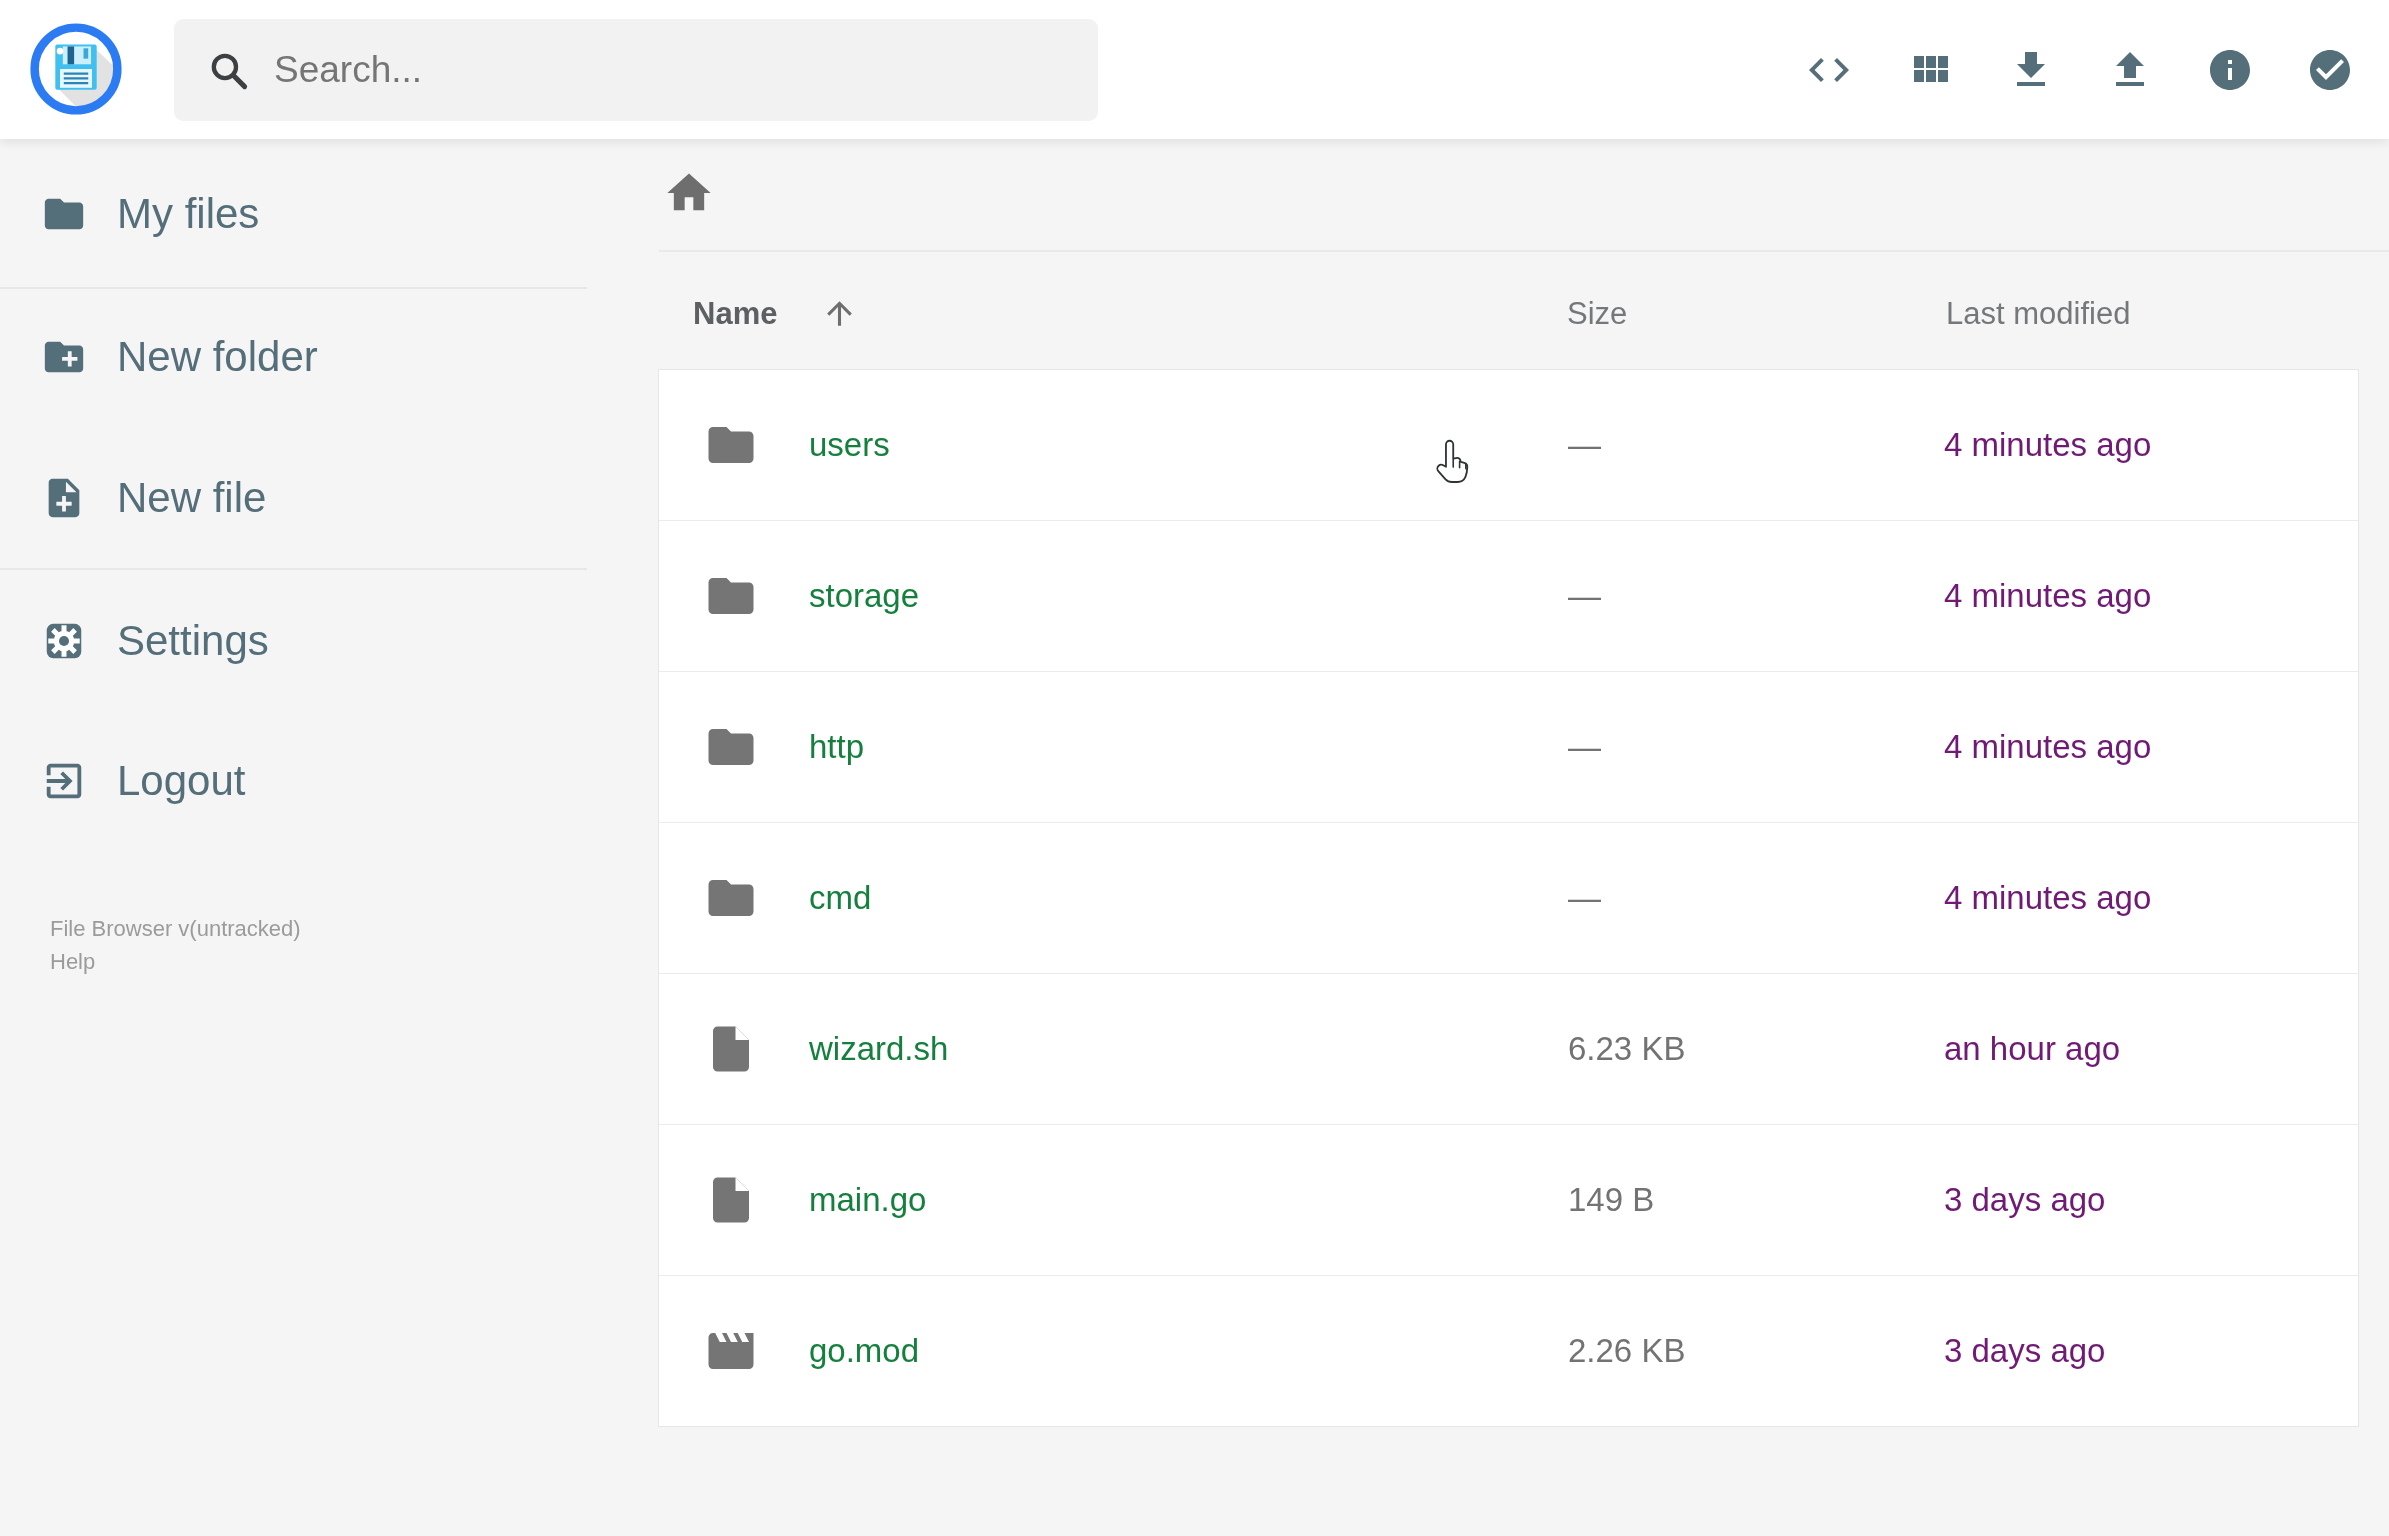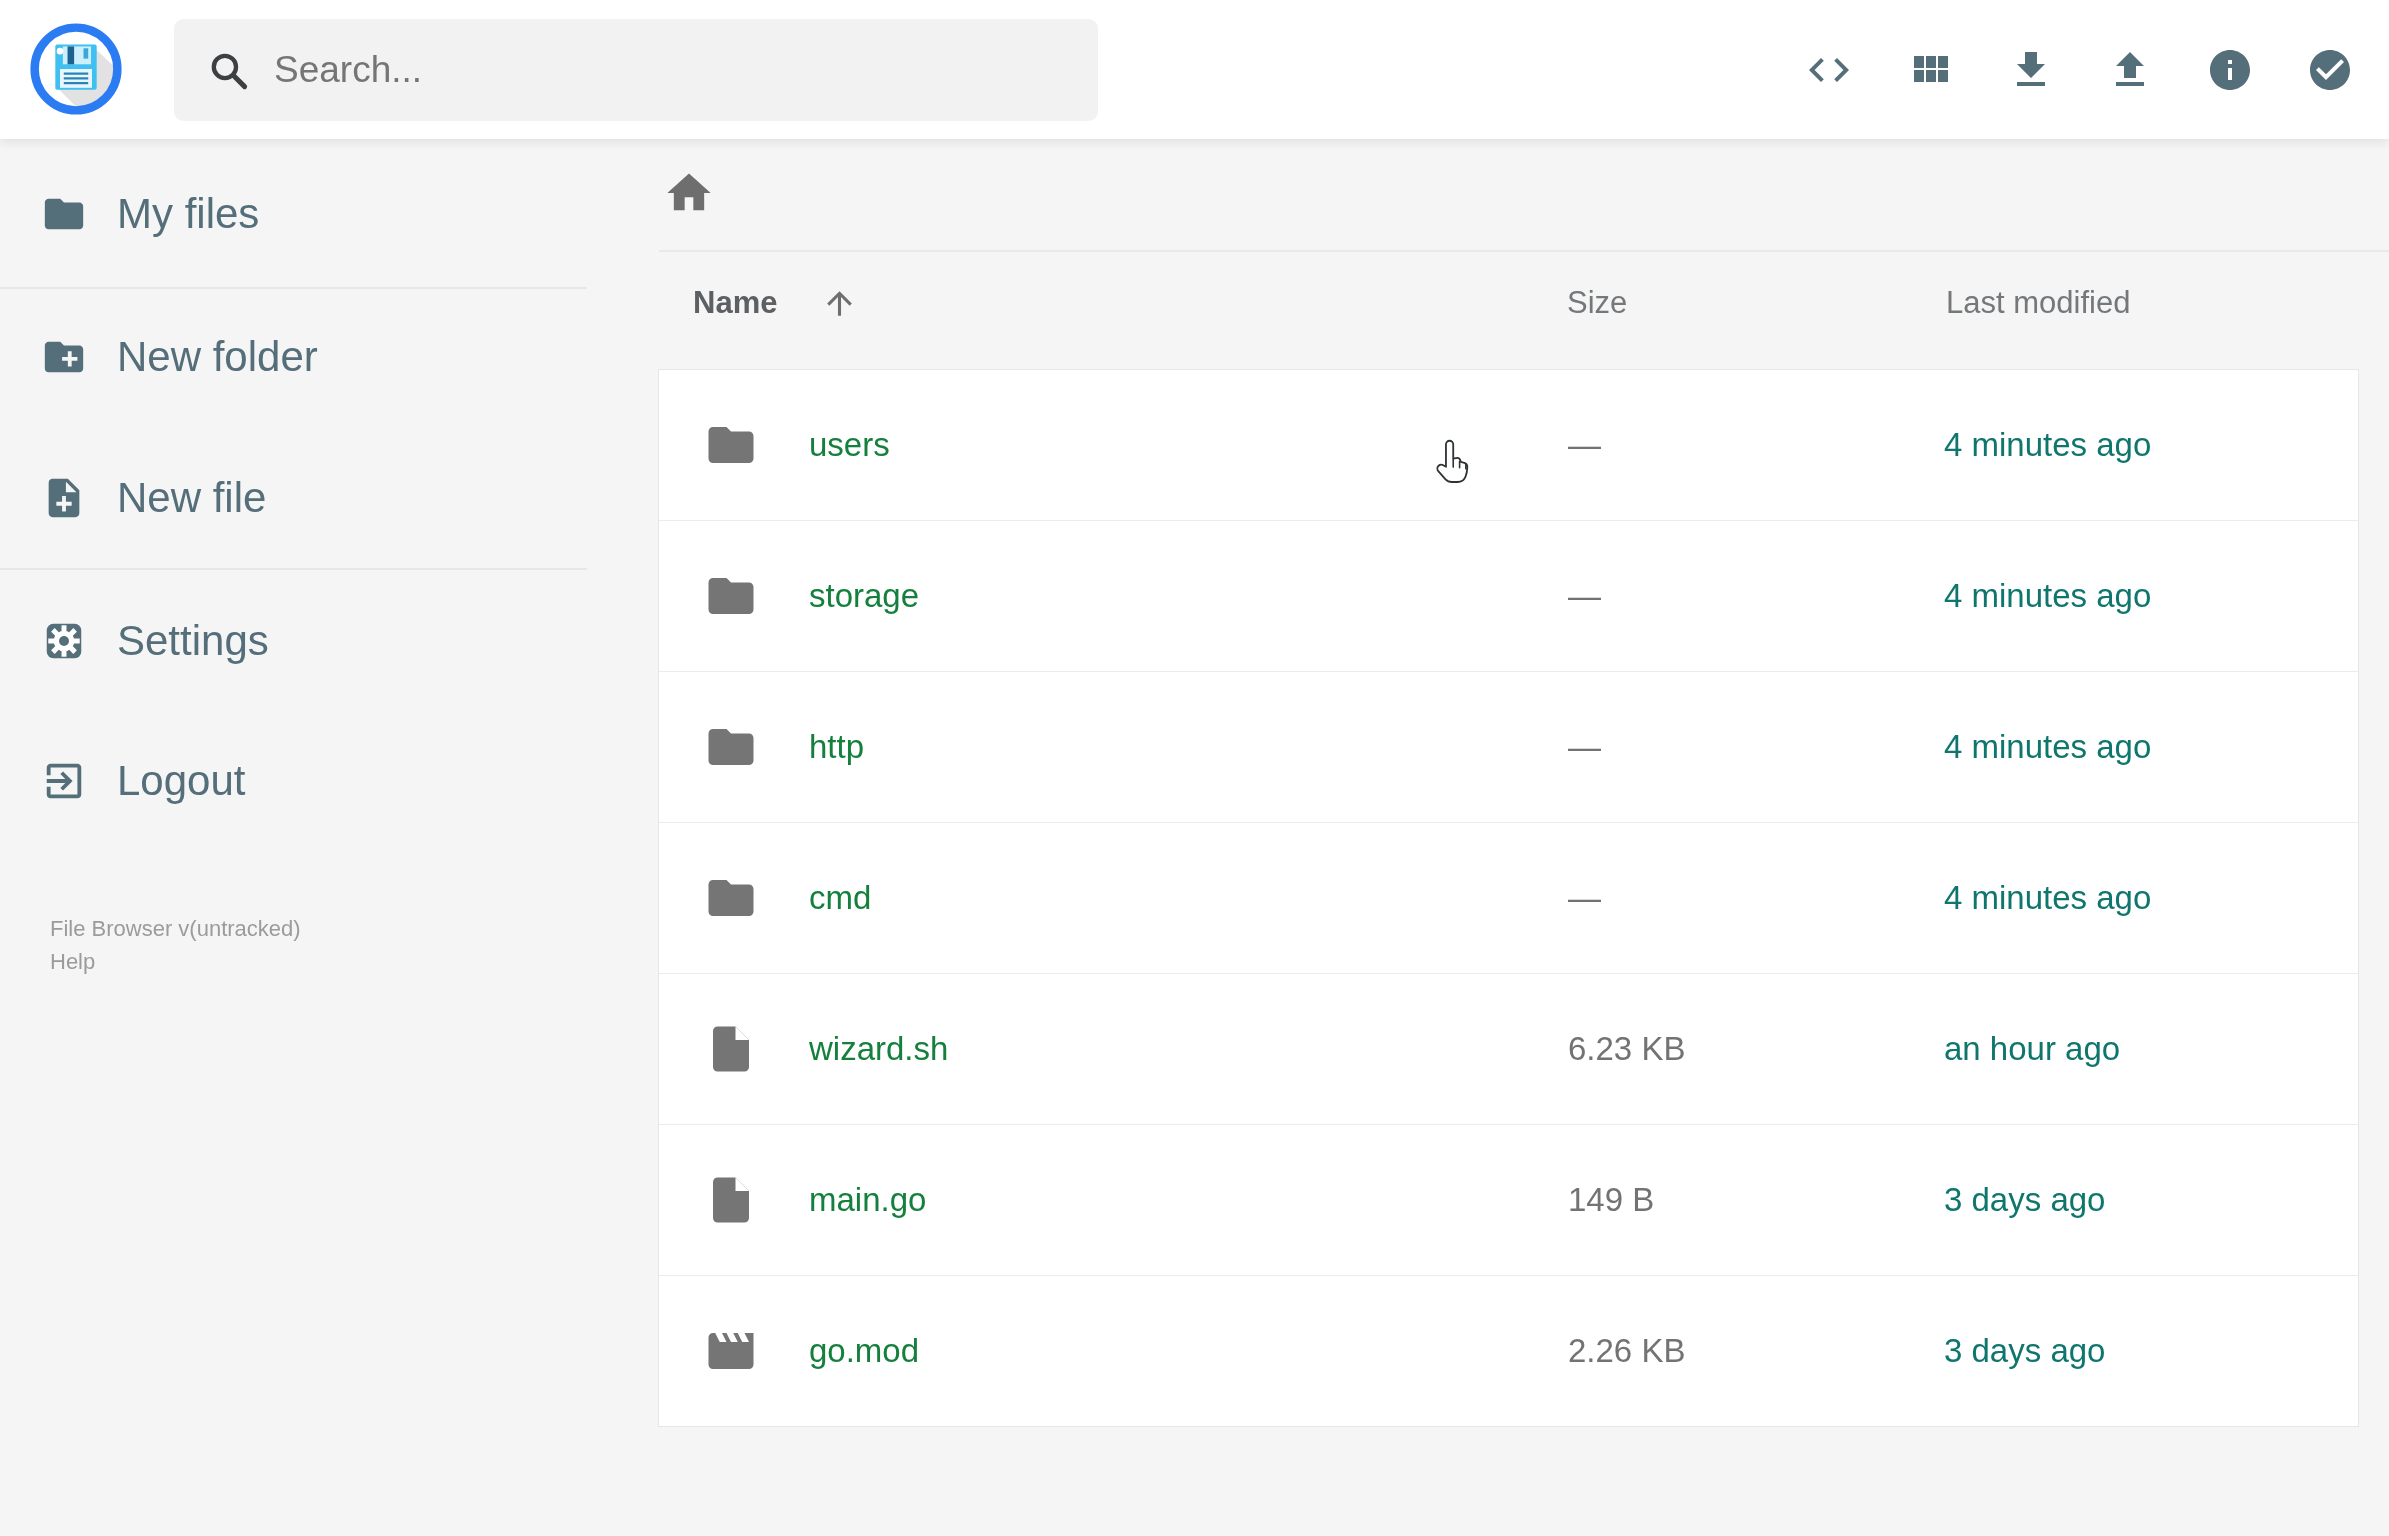--- a/index.html
+++ b/index.html
@@ -26,37 +26,37 @@
   .sb-divider{position:absolute;left:0;width:587px;height:1.9px;background:#e7e7e7;}
   .sb-footer{position:absolute;left:50px;top:912px;font-size:22px;color:#9b9b9b;line-height:33px;}
   .sb-footer .help{display:block;color:#9b9b9b;}
 
   
   .bc-home{position:absolute;left:663px;top:167px;width:56px;height:56px;cursor:pointer;}
   .bc-home svg{width:52px;height:52px;}
   .bc-divider{position:absolute;left:659px;top:250px;width:1731px;height:1.9px;background:#e9e9e9;}
 
   .cols{position:absolute;left:0;top:285px;width:2389px;height:57px;}
-  .col{position:absolute;top:0;height:57px;display:flex;align-items:flex-start;font-size:31px;color:#75787b;gap:20px;}
+  .col{position:absolute;top:0;height:57px;display:flex;align-items:center;font-size:31px;color:#75787b;gap:20px;}
   .col.name{left:693px;color:#5d6063;font-weight:bold;}
   .col.size{left:1567px;}
   .col.mod{left:1946px;}
   .sort-arrow{width:37px;height:37px;margin-left:24px;}
 
   .card{position:absolute;left:658px;top:369px;width:1701px;background:#ffffff;
         border:1.9px solid #e5e6e7;box-sizing:border-box;}
   .row{position:relative;height:150px;border-top:1.9px solid #ececec;cursor:pointer;}
   .row:first-child{border-top:none;}
   .cell-icon{position:absolute;left:45px;top:50%;transform:translateY(-50%);width:54px;height:54px;}
   .cell-name{position:absolute;left:150px;top:50%;transform:translateY(-50%);
              font-size:33px;color:#15803d;white-space:nowrap;}
   .cell-size{position:absolute;left:909px;top:50%;transform:translateY(-50%);
              font-size:33px;color:#737373;white-space:nowrap;}
   .cell-mod{position:absolute;left:1285px;top:50%;transform:translateY(-50%);
-            font-size:33px;color:#0f766e;white-space:nowrap;}
+            font-size:33px;color:#701a75;white-space:nowrap;}
 
   .cursor{position:absolute;left:1431px;top:437px;width:39px;height:50px;z-index:50;}
 </style>
 </head>
 <body>
 
 <div class="screen">
 
   <div class="header">
 

